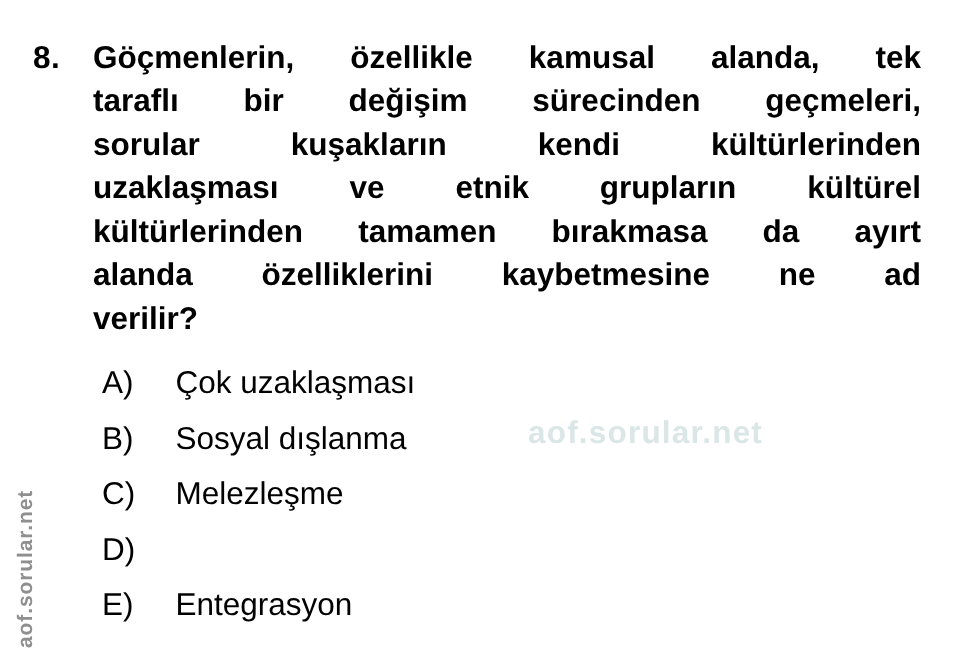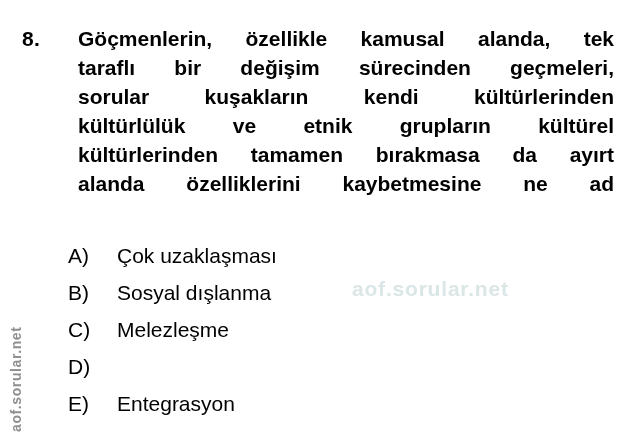--- a/index.html
+++ b/index.html
@@ -37,21 +37,20 @@
     top: 24px;
     width: 552px;
     font-size: 21px;
     font-weight: bold;
     line-height: 29px;
   }
   .q-line {
     text-align: justify;
     text-align-last: justify;
     white-space: normal;
-    margin-left: 16px;
   }
   .q-line.last {
     text-align-last: left;
   }
   
   .options {
     position: absolute;
     left: 68px;
     top: 237px;
     font-size: 21px;
@@ -99,23 +98,24 @@
 <body>
 
 <div class="page">
 
   <div class="q-number">8.</div>
 
   <div class="q-text">
     <div class="q-line">Göçmenlerin, özellikle kamusal alanda, tek</div>
     <div class="q-line">taraflı bir değişim sürecinden geçmeleri,</div>
     <div class="q-line">sorular kuşakların kendi kültürlerinden</div>
-    <div class="q-line">kültürlülük ve etnik grupların kültürel</div>
+    <div class="q-line">uzaklaşması ve etnik grupların kültürel</div>
     <div class="q-line">kültürlerinden tamamen bırakmasa da ayırt</div>
     <div class="q-line">alanda özelliklerini kaybetmesine ne ad</div>
+    <div class="q-line last">verilir?</div>
   </div>
 
   <div class="options">
     <div class="option">
       <span class="opt-letter">A)</span>
       <span class="opt-text">Çok uzaklaşması</span>
     </div>
     <div class="option">
       <span class="opt-letter">B)</span>
       <span class="opt-text">Sosyal dışlanma</span>

